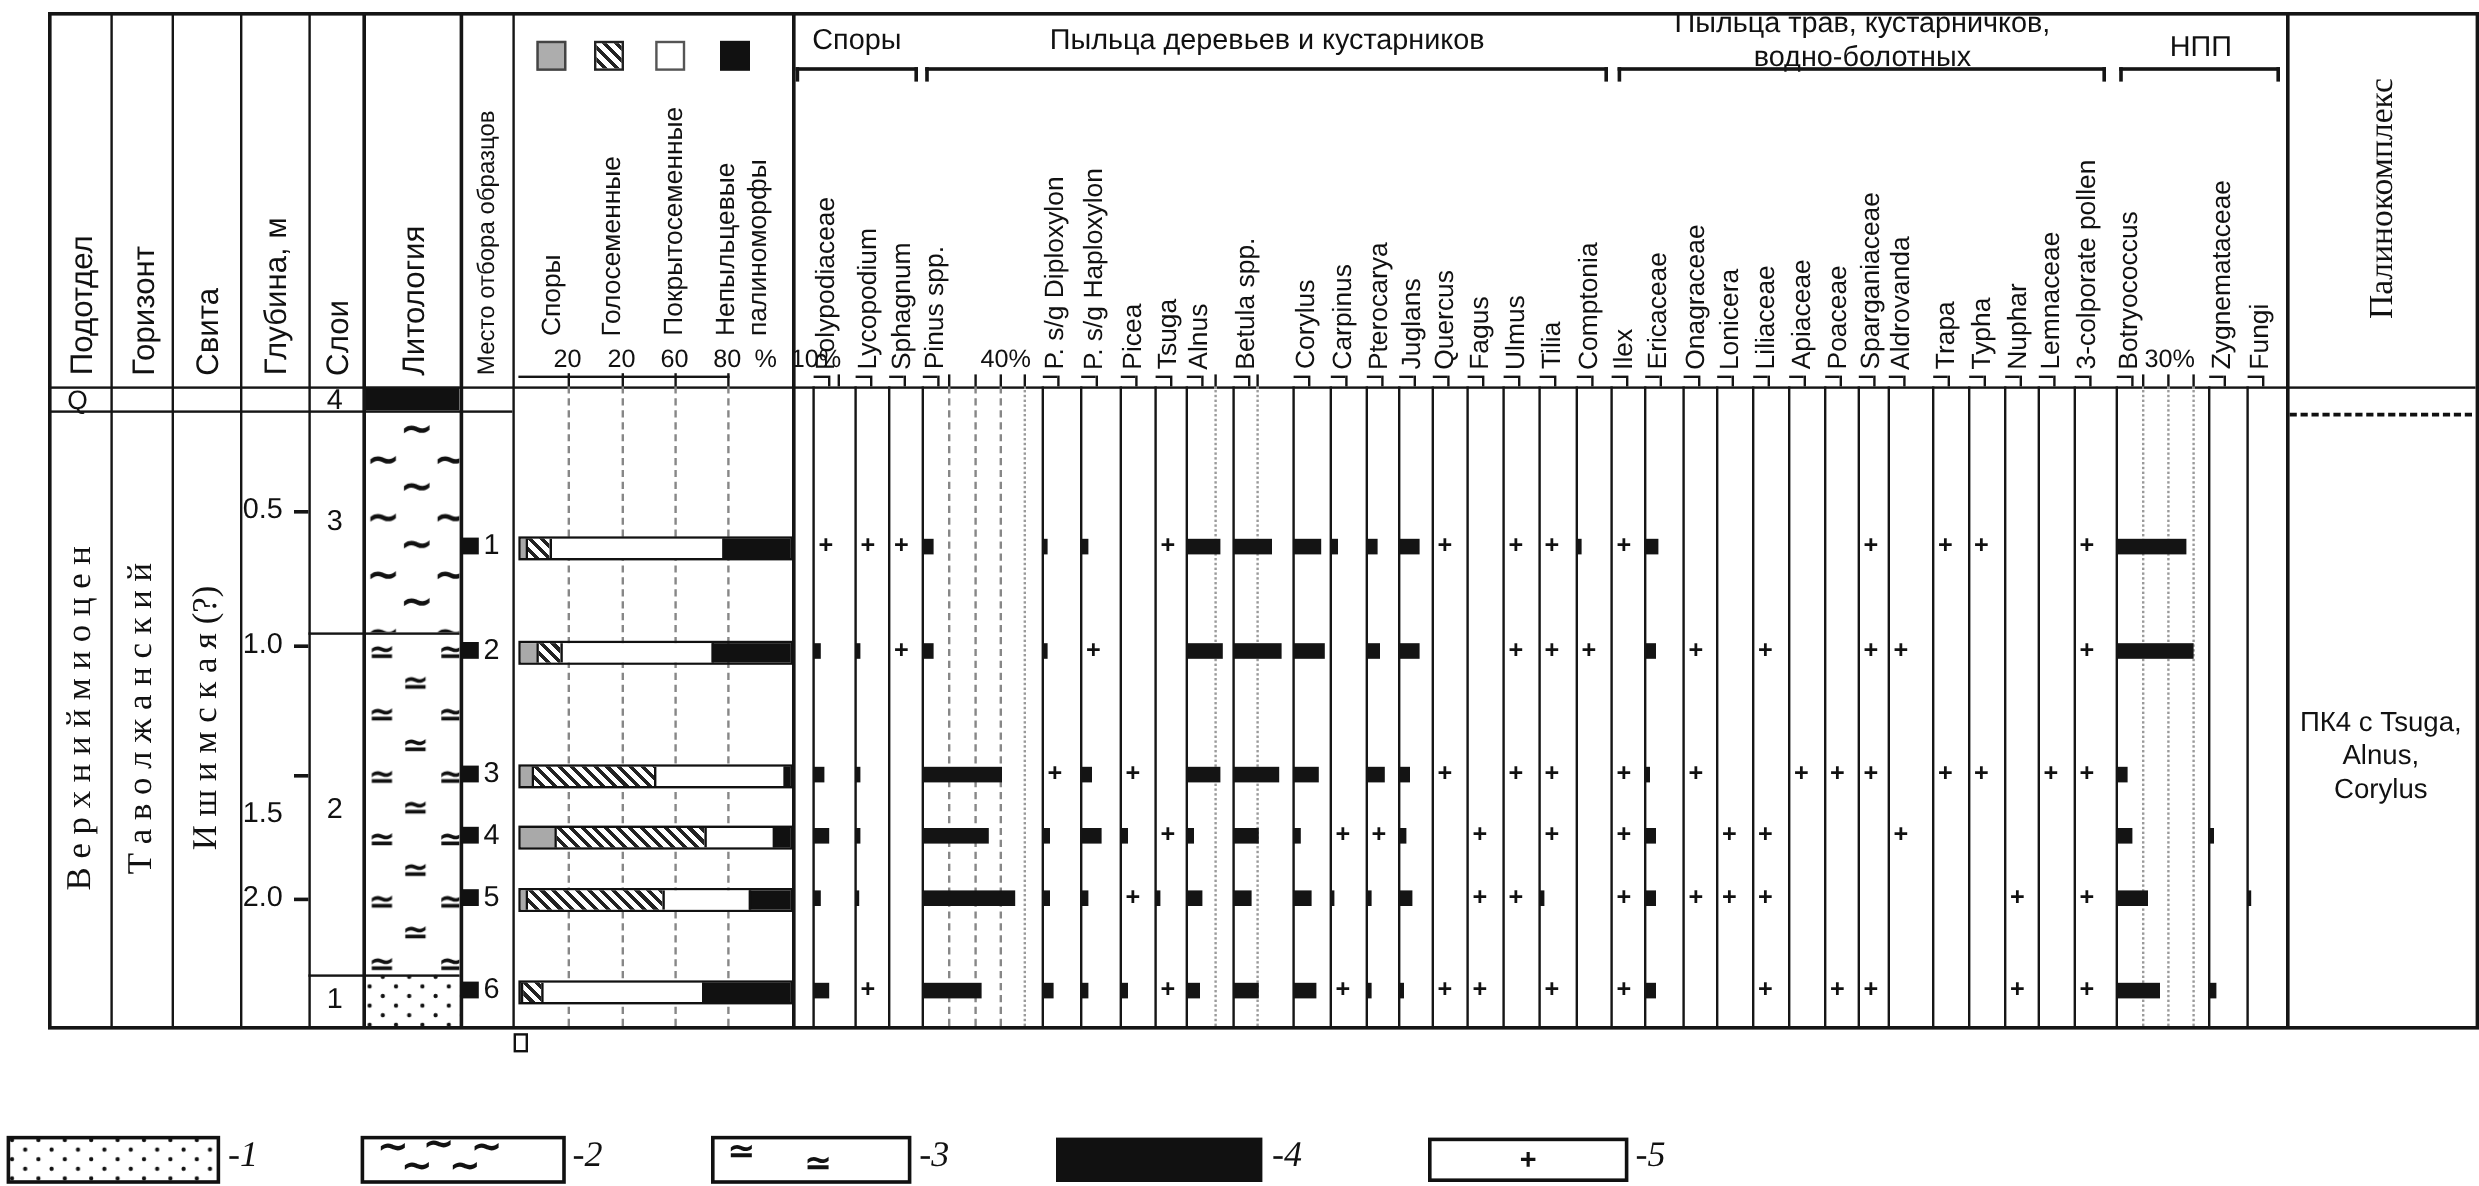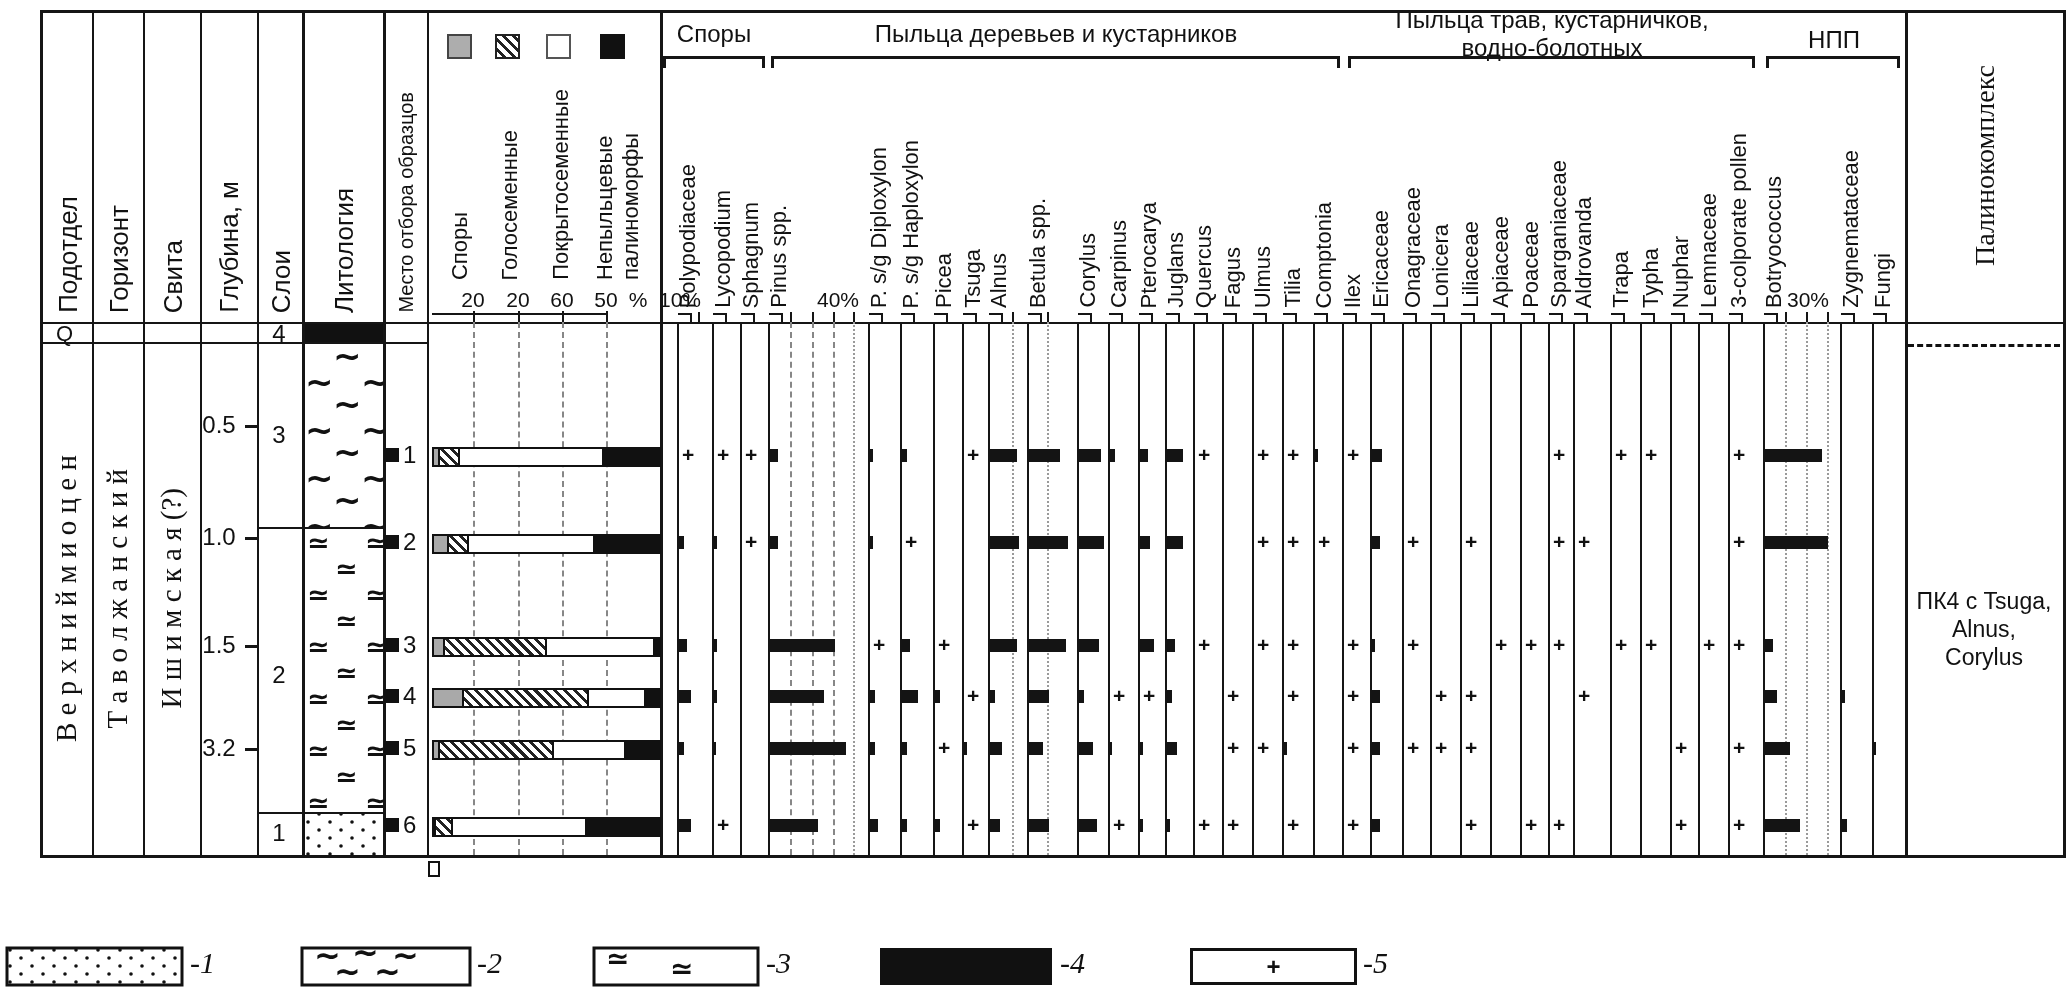--- a/index.html
+++ b/index.html
@@ -84,42 +84,42 @@
   <div class="sq" style="left:546px;top:34px;background:#fff;border:2px solid #555"></div>
   <div class="sq" style="left:600px;top:34px;background:#111"></div>
   <span class="vtext leglabel" style="left:447px">Споры</span>
   <span class="vtext leglabel" style="left:497px">Голосеменные</span>
   <span class="vtext leglabel" style="left:548px">Покрытосеменные</span>
   <span class="vtext leglabel" style="left:592px;white-space:normal;height:172px">Непыльцевые палиноморфы</span>
 
   <span class="scaletick" style="left:459px;width:28px">20</span>
   <span class="scaletick" style="left:504px;width:28px">20</span>
   <span class="scaletick" style="left:548px;width:28px">60</span>
-  <span class="scaletick" style="left:592px;width:28px">50</span>
+  <span class="scaletick" style="left:592px;width:28px">80</span>
   <span class="scaletick" style="left:626px;width:24px">%</span>
 
   <span class="scaletick" style="left:658px;width:44px">10%</span>
   <span class="scaletick" style="left:816px;width:44px">40%</span>
   <span class="scaletick" style="left:1786px;width:44px">30%</span>
 
   <span class="abs" style="left:56px;top:321px;font-size:22px">Q</span>
   <div class="flexc" style="left:51px;top:342px;height:513px;width:30px">
     <span class="vtext serifv" style="font-size:29px">В е р х н и й   м и о ц е н</span>
   </div>
   <div class="flexc" style="left:102px;top:342px;height:513px;width:30px">
     <span class="vtext serifv" style="font-size:29px">Т а в о л ж а н с к и й</span>
   </div>
   <div class="flexc" style="left:156px;top:342px;height:513px;width:30px">
     <span class="vtext serifv" style="font-size:29px">И ш и м с к а я (?)</span>
   </div>
 
   <span class="depthlab" style="left:196px;top:411px">0.5</span>
   <span class="depthlab" style="left:196px;top:523px">1.0</span>
-  <span class="depthlab" style="left:196px;top:631px">1.5</span>
-  <span class="depthlab" style="left:196px;top:734px">3.2</span>
+  <span class="depthlab" style="left:196px;top:664px">1.5</span>
+  <span class="depthlab" style="left:196px;top:734px">2.0</span>
 
   <span class="laylab" style="left:266px;top:320px">4</span>
   <span class="laylab" style="left:266px;top:421px">3</span>
   <span class="laylab" style="left:266px;top:661px">2</span>
   <span class="laylab" style="left:266px;top:819px">1</span>
 
   <div class="minibox" style="left:428px;top:861px;width:8px;height:12px"></div>
 
   <svg width="179" height="41" style="position:absolute;left:5px;top:946px">
     <rect x="2" y="2" width="175" height="37" fill="url(#pat-dots)" stroke="#111" stroke-width="3"></rect>

